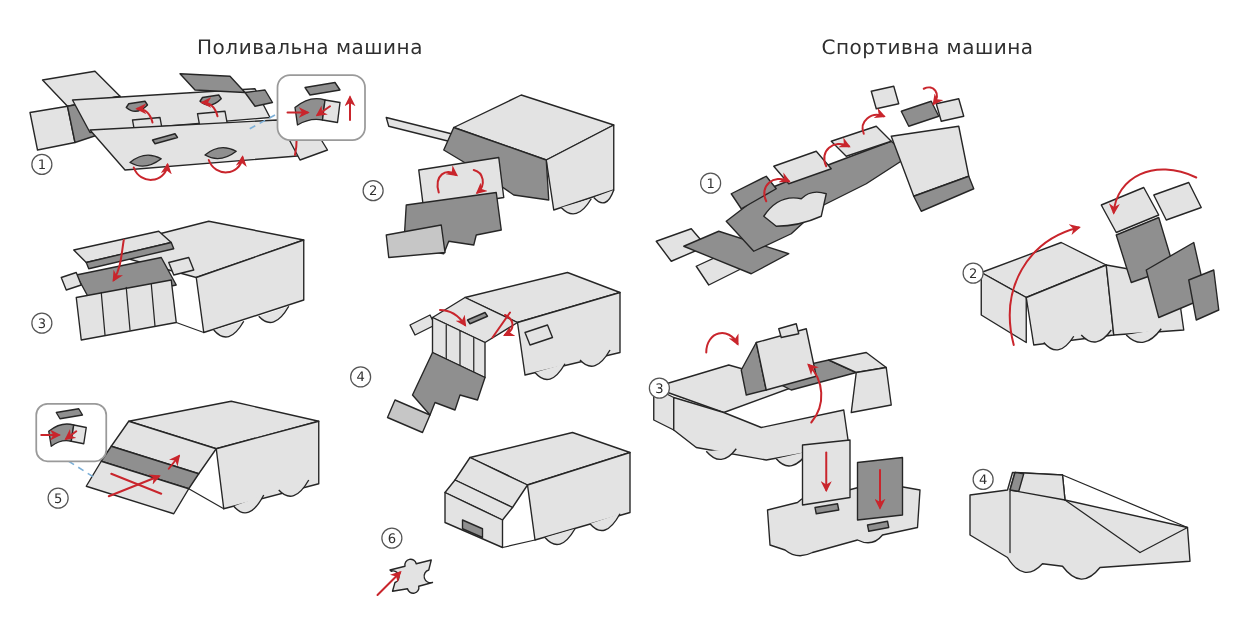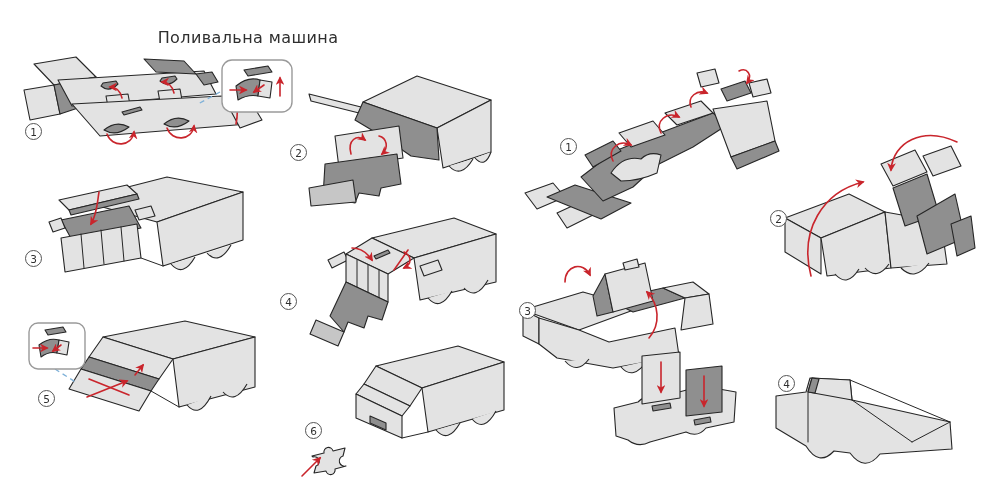--- a/index.html
+++ b/index.html
@@ -27,20 +27,21 @@
   <defs>
     <marker id="ah" viewBox="0 0 10 10" refX="8" refY="5" markerWidth="5.5" markerHeight="5.5" orient="auto">
       <path d="M0,0 L10,5 L0,10 L3,5 Z" style="fill:var(--arrow-red)"></path>
     </marker>
   </defs>
 </svg>
 
 <div class="canvas">
 
   <div class="model-title" style="left:248px;top:28px">Поливальна машина</div>
+  <div class="model-title" style="left:742px;top:28px">Спортивна машина</div>
 
   <figure class="step" style="left:8px;top:52px">
     <svg width="290" height="115" viewBox="0 0 290 115">
       <g>
         <polygon class="pl" points="26,12 68,5 88,25 46,33"></polygon>
         <polygon class="pl" points="16,38 46,33 52,62 22,68"></polygon>
         <polygon class="pd" points="46,33 88,25 94,48 52,62"></polygon>
         <polygon class="pl" points="50,28 196,19 208,42 64,54"></polygon>
         <path class="pd" d="M93,34 Q101,41 110,32 L108,29 95,31 Z"></path>
         <path class="pd" d="M152,29 Q160,36 169,27 L167,24 154,26 Z"></path>

